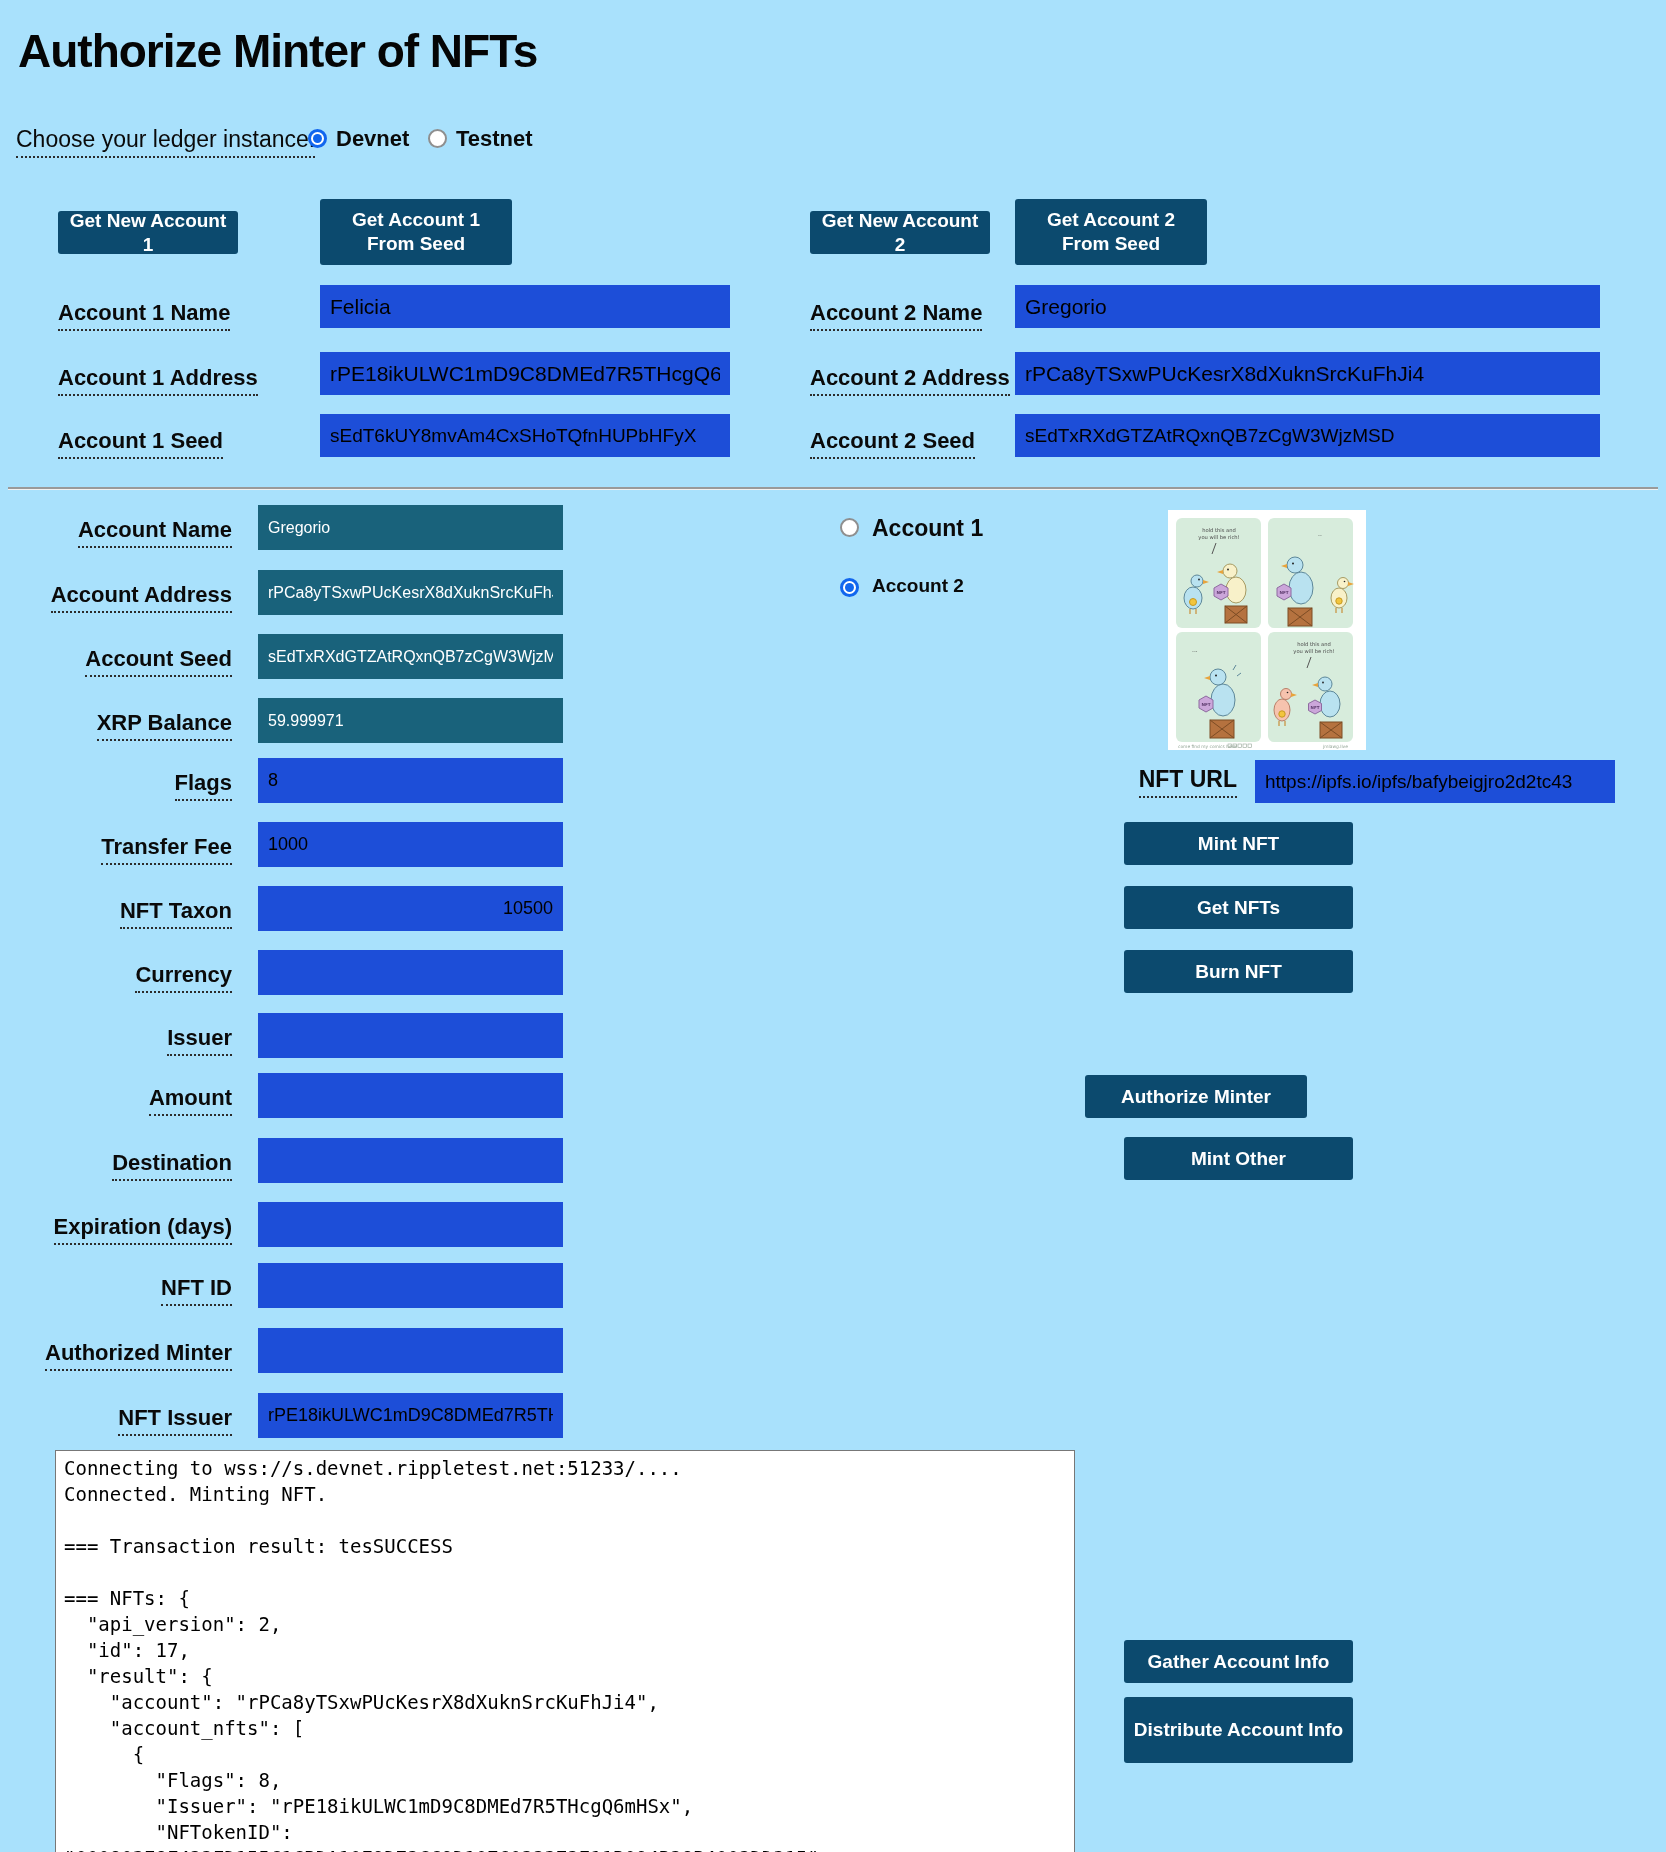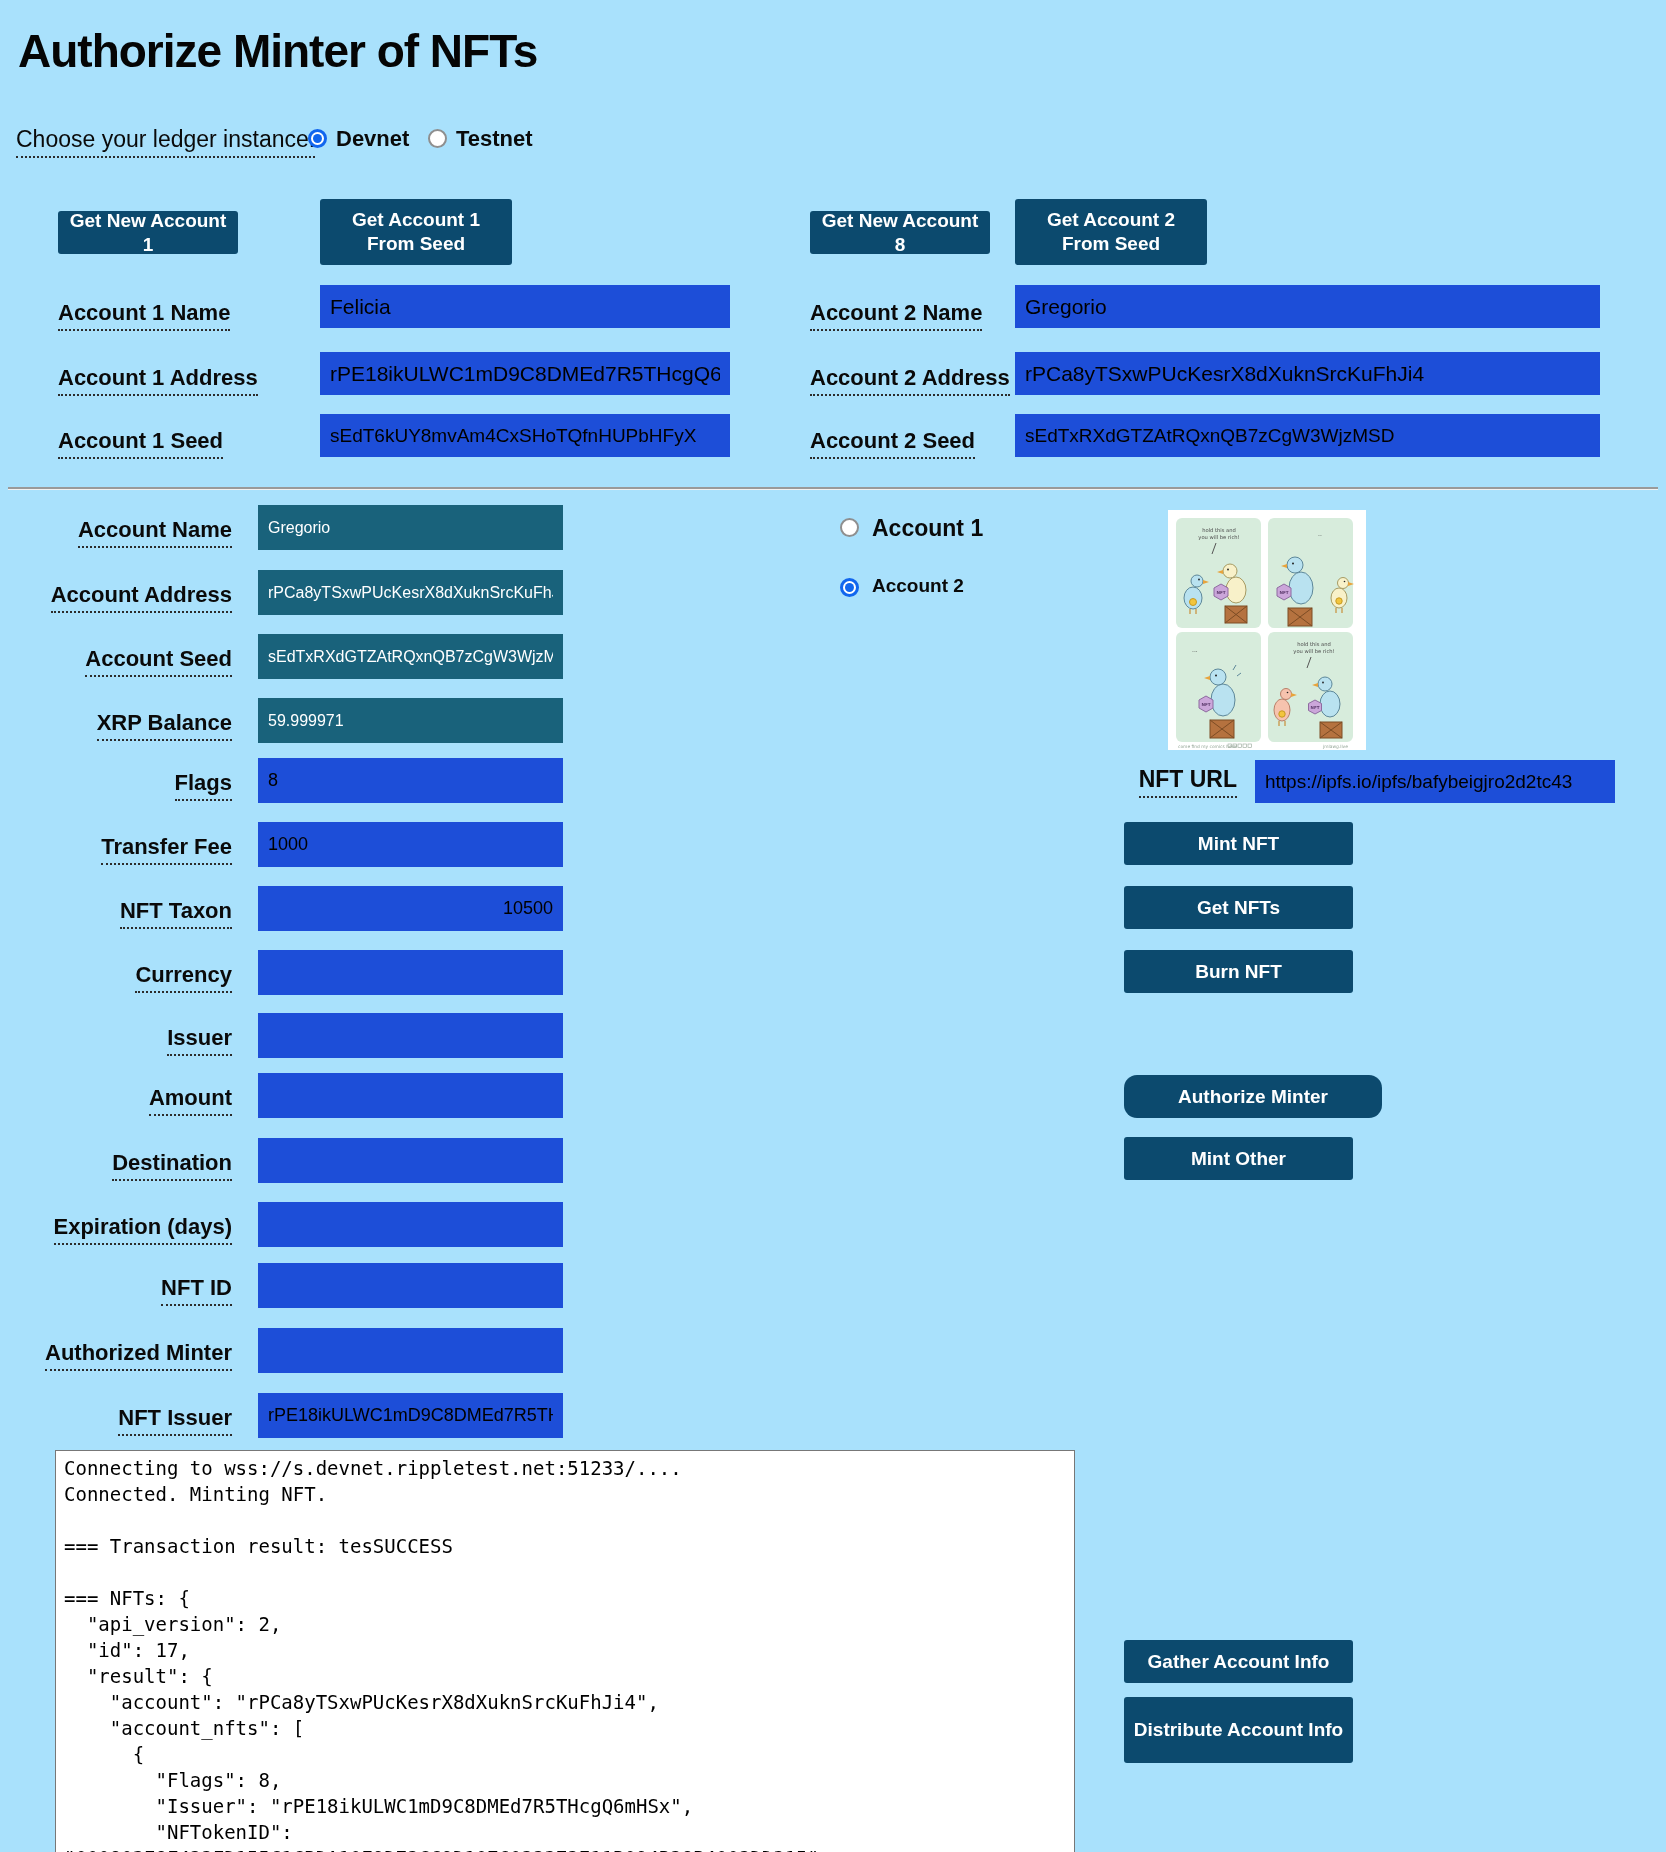--- a/index.html
+++ b/index.html
@@ -59,21 +59,21 @@
 <div class="lbl plain" style="left:16px; top:126px;">
   <span>Choose your ledger instance:</span>
 </div>
 <div class="radio on" style="left:308px; top:129px;"></div>
 <div class="lbl" style="left:336px; top:126px;"><b>Devnet</b></div>
 <div class="radio" style="left:428px; top:129px;"></div>
 <div class="lbl" style="left:456px; top:126px;"><b>Testnet</b></div>
 
 <button class="btn" style="left:58px;  top:211px; width:180px; height:43px;">Get New Account 1</button>
 <button class="btn" style="left:320px; top:199px; width:192px; height:66px;">Get Account 1 From Seed</button>
-<button class="btn" style="left:810px; top:211px; width:180px; height:43px;">Get New Account 8</button>
+<button class="btn" style="left:810px; top:211px; width:180px; height:43px;">Get New Account 2</button>
 <button class="btn" style="left:1015px;top:199px; width:192px; height:66px;">Get Account 2 From Seed</button>
 
 <div class="lbl" style="left:58px; top:300px;"><span>Account 1 Name</span></div>
 <input class="inp" style="left: 320px; top: 285px; width: 410px;" value="Felicia">
 
 <div class="lbl" style="left:58px; top:365px;"><span>Account 1 Address</span></div>
 <input class="inp" style="left: 320px; top: 352px; width: 410px;" value="rPE18ikULWC1mD9C8DMEd7R5THcgQ6mHSx">
 
 <div class="lbl" style="left:58px; top:428px;"><span>Account 1 Seed</span></div>
 <input class="inp" style="left: 320px; top: 414px; width: 410px; font-size: 19px;" value="sEdT6kUY8mvAm4CxSHoTQfnHUPbHFyX">
@@ -226,21 +226,21 @@
     <text x="155" y="238" font-size="4.4" fill="#93a596">jmlawg.live</text>
   </g>
 </svg>
 
 <div class="lbl r" style="left:1100px; top:766px; width:137px; font-size:23px;"><span>NFT URL</span></div>
 <input class="inp" style="left: 1255px; top: 760px; width: 360px; font-size: 19px;" value="https://ipfs.io/ipfs/bafybeigjro2d2tc43">
 
 <button class="btn" style="left:1124px; top:822px;  width:229px; height:43px;">Mint NFT</button>
 <button class="btn" style="left:1124px; top:886px;  width:229px; height:43px;">Get NFTs</button>
 <button class="btn" style="left:1124px; top:950px;  width:229px; height:43px;">Burn NFT</button>
-<button class="btn" style="left:1124px; top:1075px; width:258px; height:43px;border-radius:13px;">Authorize Minter</button>
+<button class="btn" style="left:1085px; top:1075px; width:222px; height:43px;">Authorize Minter</button>
 <button class="btn" style="left:1124px; top:1137px; width:229px; height:43px;">Mint Other</button>
 <button class="btn" style="left:1124px; top:1640px; width:229px; height:43px;">Gather Account Info</button>
 <button class="btn" style="left:1124px; top:1697px; width:229px; height:66px;">Distribute Account Info</button>
 
 <textarea class="console" spellcheck="false" style="">Connecting to wss://s.devnet.rippletest.net:51233/....
 Connected. Minting NFT.
 
 === Transaction result: tesSUCCESS
 
 === NFTs: {

